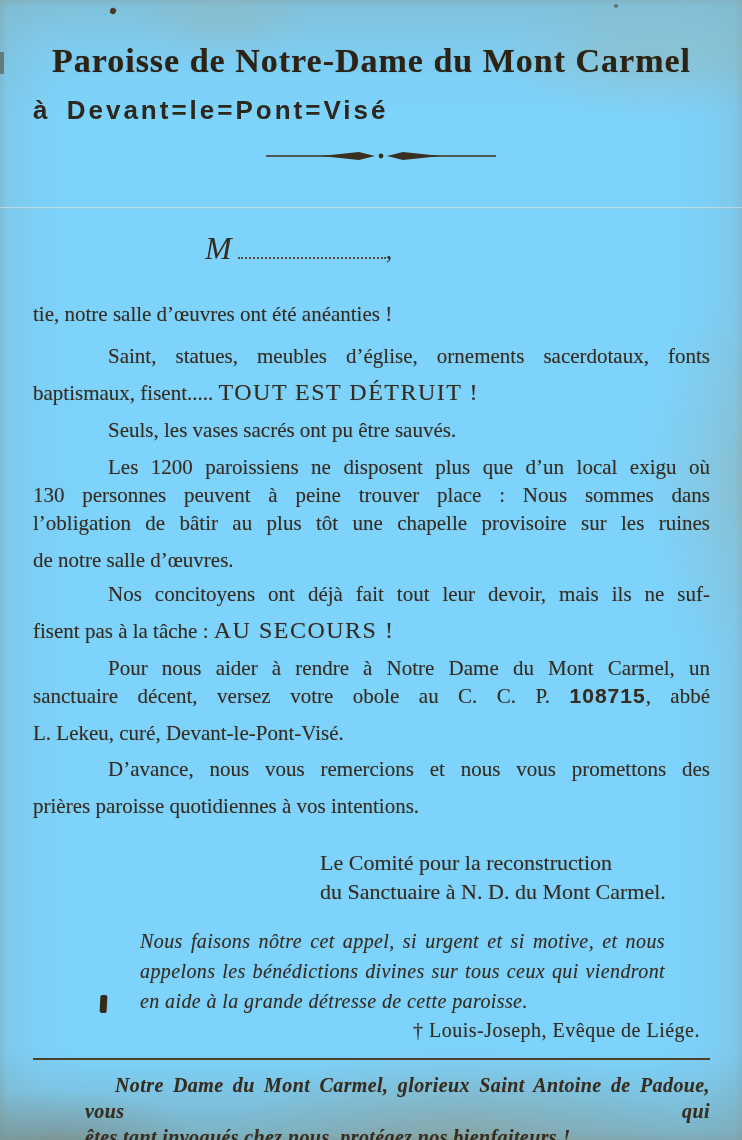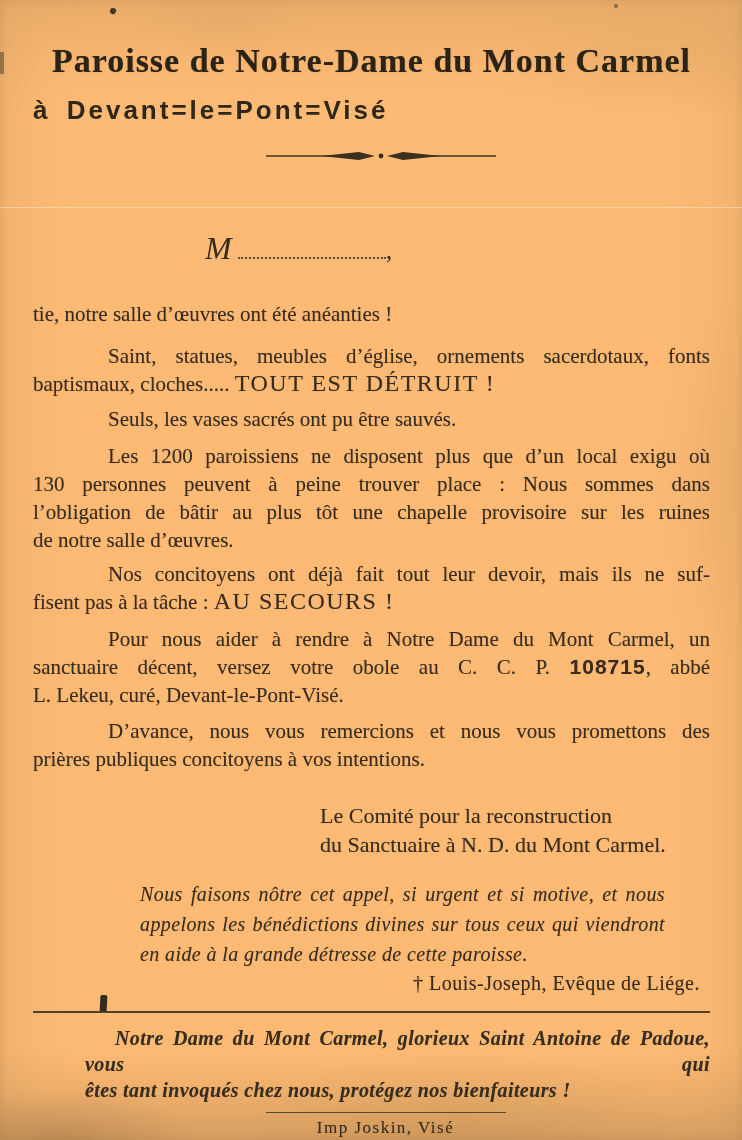--- a/index.html
+++ b/index.html
@@ -5,21 +5,21 @@
   html, body { margin: 0; padding: 0; }
   body {
     width: 742px; height: 1140px;
     font-family: "Liberation Serif", serif;
     background: #d8c9a2;
   }
   .paper {
     position: relative;
     width: 742px; height: 1140px;
     overflow: hidden;
-    background: #fdba74;
+    background: #7dd3fc;
     color: #362c1f;
     box-shadow: inset 0 0 70px rgba(140,105,60,.22), inset 0 0 8px rgba(120,90,50,.18);
   }
   
   .paper::before {
     content: ""; position: absolute; inset: 0; pointer-events: none;
     background:
       radial-gradient(230px 90px at 88% 5%,  rgba(190,150,90,.20), transparent 70%),
       radial-gradient(150px 260px at 100% 42%, rgba(185,148,92,.16), transparent 72%),
       radial-gradient(320px 130px at 62% 100%, rgba(168,128,72,.22), transparent 70%),
@@ -59,21 +59,21 @@
     border-bottom: 2px dotted #5b4c37; height: 1em; vertical-align: baseline;
   }
   .salutation .comma { font-size: 26px; }
 
   .para { margin: 0; }
   .jline {
     font-size: 21px; line-height: 28px;
     text-align: justify; text-align-last: justify; text-justify: inter-word;
     text-shadow: 0 0 1px rgba(62,50,33,.30);
   }
-  .jline.last { text-align-last: left; }
+  .jline.last { text-align-last: left; margin-top: 9px; }
   .jline.ind { text-indent: 75px; }
 
   .caps { font-size: 24px; letter-spacing: 1.5px; line-height: 1; }
   .ccp-num {
     font-family: "Liberation Sans", sans-serif; font-weight: bold;
     font-size: 21px; letter-spacing: 1px; line-height: 1;
   }
 
   .mt-p1 { margin-top: 32px; } .mt-p2 { margin-top: 14px; } .mt-p3 { margin-top: 7px; }
   .mt-p4 { margin-top: 9px; }  .mt-p5 { margin-top: 6px; }  .mt-p6 { margin-top: 9px; }
@@ -144,21 +144,21 @@
     <div class="salutation">
       <span class="m">M</span><span class="dots"></span><span class="comma">,</span>
     </div>
 
     <div class="para mt-p1">
       <div class="jline last">tie, notre salle d’œuvres ont été anéanties !</div>
     </div>
 
     <div class="para mt-p2">
       <div class="jline ind">Saint, statues, meubles d’église, ornements sacerdotaux, fonts</div>
-      <div class="jline last"><span>baptismaux, cloches..... </span><span class="caps">TOUT EST DÉTRUIT !</span></div>
+      <div class="jline last"><span>baptismaux, fisent..... </span><span class="caps">TOUT EST DÉTRUIT !</span></div>
     </div>
 
     <div class="para mt-p3">
       <div class="jline ind last">Seuls, les vases sacrés ont pu être sauvés.</div>
     </div>
 
     <div class="para mt-p4">
       <div class="jline ind">Les 1200 paroissiens ne disposent plus que d’un local exigu où</div>
       <div class="jline">130 personnes peuvent à peine trouver place : Nous sommes dans</div>
       <div class="jline">l’obligation de bâtir au plus tôt une chapelle provisoire sur les ruines</div>
@@ -171,21 +171,21 @@
     </div>
 
     <div class="para mt-p6">
       <div class="jline ind">Pour nous aider à rendre à Notre Dame du Mont Carmel, un</div>
       <div class="jline"><span>sanctuaire décent, versez votre obole au C. C. P. </span><span class="ccp-num">108715</span><span>, abbé</span></div>
       <div class="jline last">L. Lekeu, curé, Devant-le-Pont-Visé.</div>
     </div>
 
     <div class="para mt-p7">
       <div class="jline ind">D’avance, nous vous remercions et nous vous promettons des</div>
-      <div class="jline last">prières publiques concitoyens à vos intentions.</div>
+      <div class="jline last">prières paroisse quotidiennes à vos intentions.</div>
     </div>
 
     <div class="signature">
       <div class="sline">Le Comité pour la reconstruction</div>
       <div class="sline">du Sanctuaire à N. D. du Mont Carmel.</div>
     </div>
 
     <div class="appeal">
       <div class="aline">Nous faisons nôtre cet appel, si urgent et si motive, et nous</div>
       <div class="aline">appelons les bénédictions divines sur tous ceux qui viendront</div>

